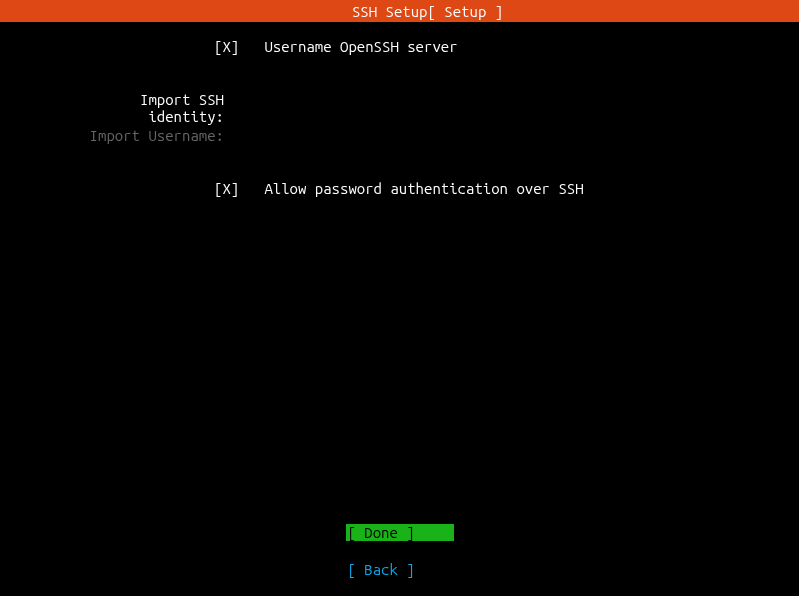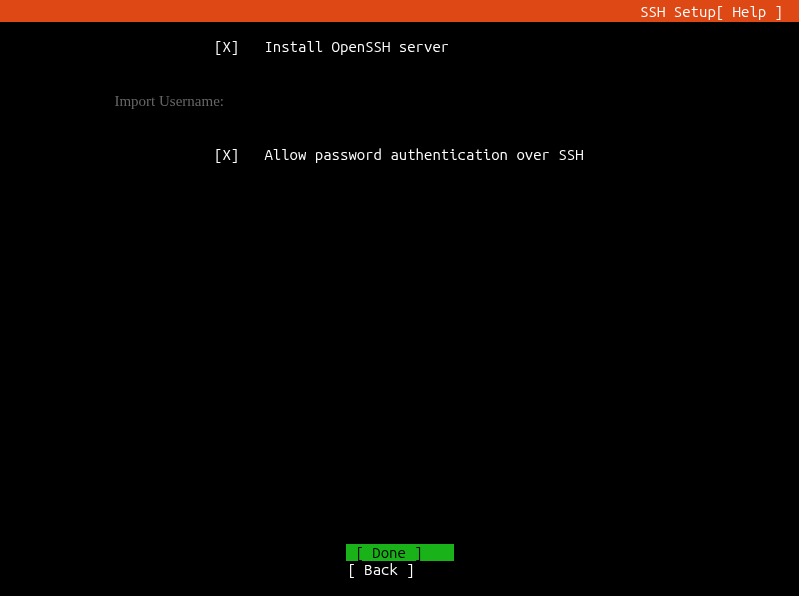--- a/index.html
+++ b/index.html
@@ -15,21 +15,21 @@
       font-size: 15px;
       color: #ffffff;
       overflow: hidden;
       position: relative;
     }
     .header-bar {
       background: #dd4814;
       height: 22px;
       width: 100%;
       display: flex;
-      justify-content: flex-end;
+      justify-content: center;
       align-items: center;
       padding: 0 16px 0 72px;
       color: #ffffff;
     }
     .header-title {
       font-weight: normal;
     }
     .header-help {
       font-weight: normal;
     }
@@ -56,21 +56,20 @@
     .field-label {
       width: 168px;
       text-align: right;
       padding-right: 16px;
     }
     .field-label-disabled {
       width: 168px;
       text-align: right;
       padding-right: 16px;
       color: #666666;
-      font-family: Liberation Serif, serif;
     }
     .dropdown {
       display: inline-block;
     }
     .dropdown-help {
       margin-left: 168px;
       margin-bottom: 18px;
     }
     .username-section {
       margin-bottom: 36px;
@@ -81,51 +80,53 @@
       left: 0;
       width: 100%;
       text-align: center;
     }
     .button-done {
       background: #19b219;
       color: #000000;
       display: inline-block;
       width: 108px;
       text-align: left;
-      padding-left: 10px;
+      padding-left: 2px;
     }
     .button-back {
-      color: #ffffff;
+      color: #0ea5e9;
       display: inline-block;
       width: 108px;
       text-align: left;
       padding-left: 2px;
+      margin-top: 20px;
     }
     .button-row {
       line-height: 1.15;
     }
     .dropdown-arrow {
       font-size: 11px;
     }
   </style>
 </head>
 <body>
 
 <div class="header-bar">
   <span class="header-title">SSH Setup</span>
-  <span class="header-help">[ Help ]</span>
+  <span class="header-help">[ Setup ]</span>
 </div>
 
 <div class="content">
 
   <div class="checkbox-row">
-    <span>[X]</span>&nbsp;&nbsp;&nbsp;<span>Install OpenSSH server</span>
+    <span>[X]</span>&nbsp;&nbsp;&nbsp;<span>Username OpenSSH server</span>
   </div>
 
   <div class="field-row">
+    <div class="field-label">Import SSH identity:</div>
   </div>
 
   <div class="username-section">
     <div class="field-row">
       <div class="field-label-disabled">Import Username:</div>
     </div>
   </div>
 
   <div class="checkbox-row2">
     <span>[X]</span>&nbsp;&nbsp;&nbsp;<span>Allow password authentication over SSH</span>

